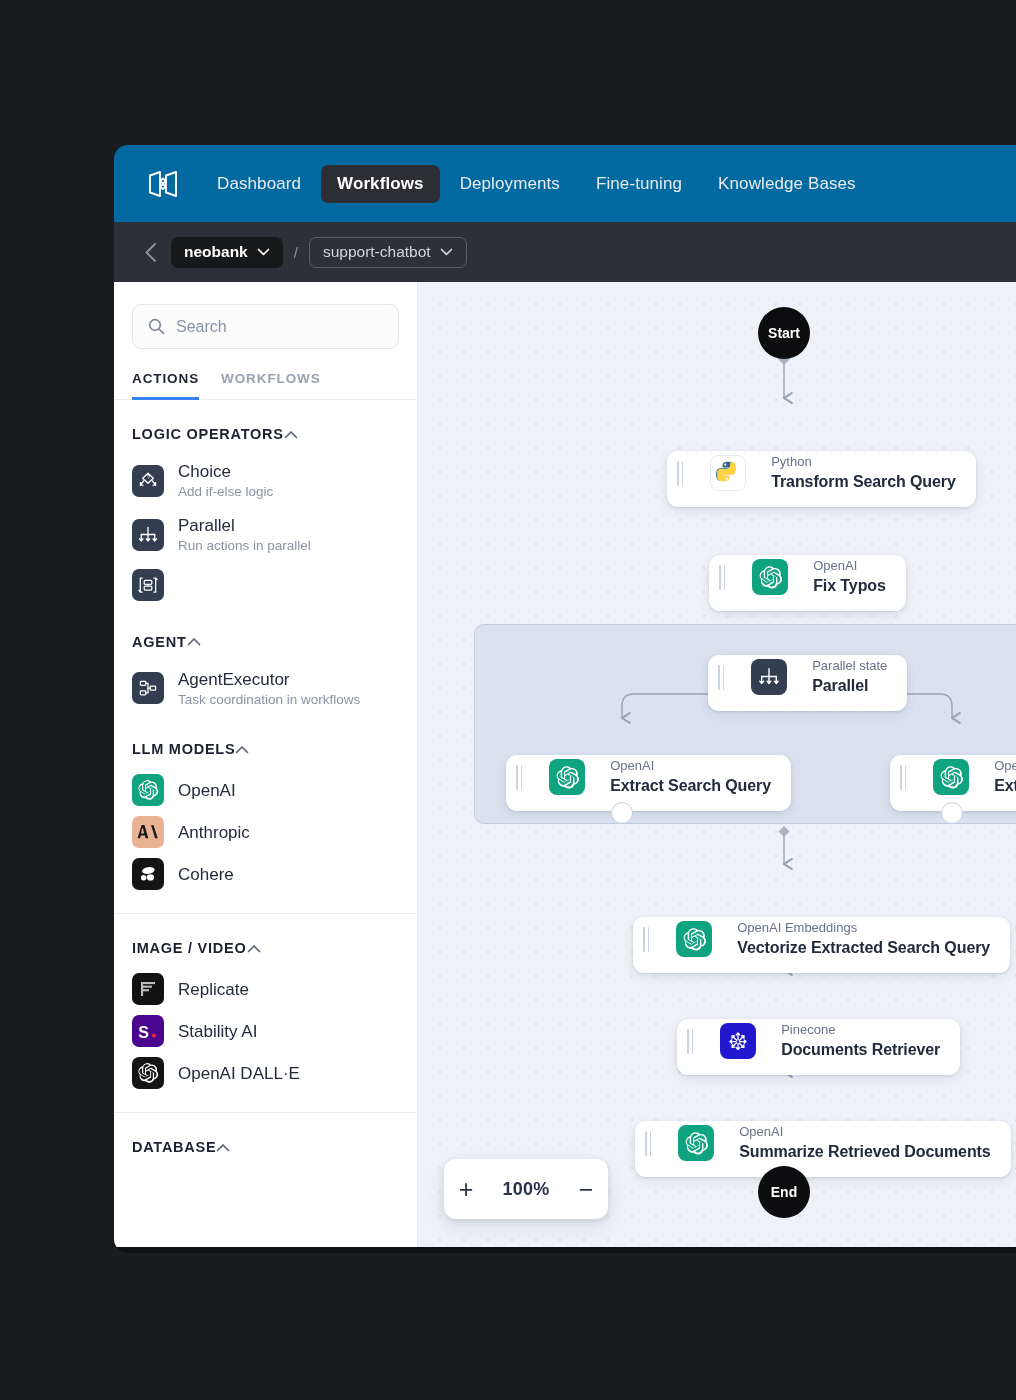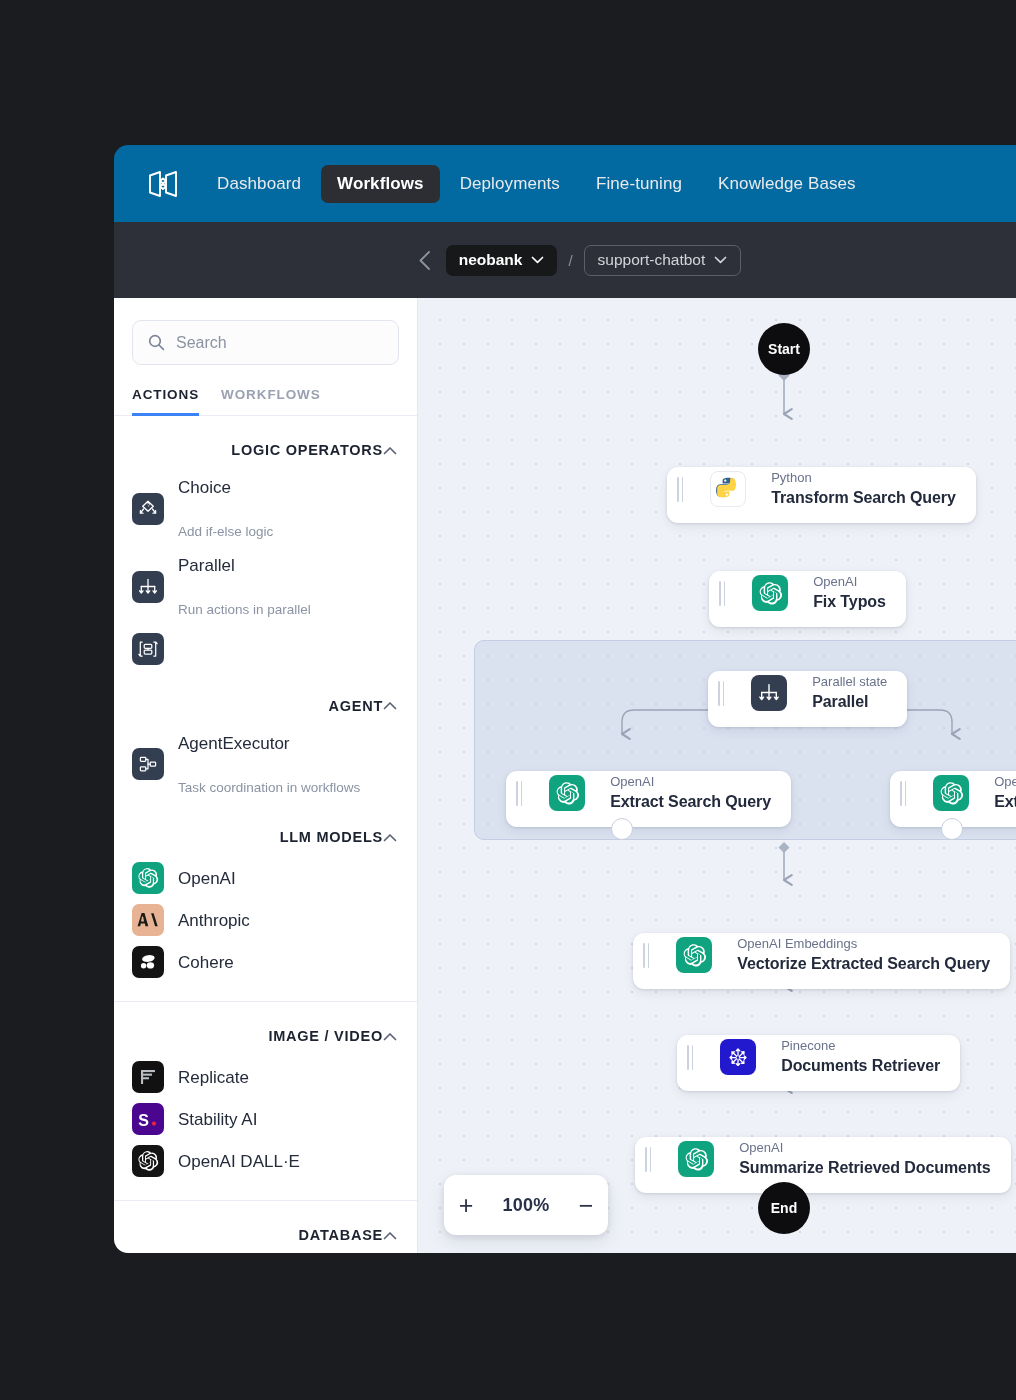--- a/index.html
+++ b/index.html
@@ -36,27 +36,26 @@
     color: #e9eaec;
     padding: 9px 16px;
     border-radius: 7px;
     white-space: nowrap;
     letter-spacing: .1px;
   }
   .nav-item.active { background: #2c2e33; font-weight: 700; color: #ffffff; }
 
   
   .crumbbar {
-    height: 76px;
+    height: 60px;
     background: #2e3039;
     display: flex;
     align-items: center;
     padding-left: 26px;
     gap: 11px;
-    justify-content: center;
   }
   .back-chev { width: 20px; height: 22px; display: flex; align-items: center; justify-content: center; }
   .pill {
     display: flex; align-items: center; gap: 9px;
     height: 31px; padding: 0 13px;
     border-radius: 7px;
     font-size: 15.5px;
   }
   .pill.solid { background: #171819; color: #ffffff; font-weight: 700; }
   .pill.outline { border: 1px solid #5b5f6b; color: #d2d5dc; }
@@ -85,37 +84,37 @@
   .tabs { display: flex; gap: 22px; padding: 22px 18px 0 18px; border-bottom: 1px solid #e9ecf2; text-align: center; }
   .tab {
     font-size: 13.5px; font-weight: 700; letter-spacing: .9px;
     color: #9aa2b2; padding-bottom: 11px; border-bottom: 3px solid transparent;
     margin-bottom: -1px;
   }
   .tab.active { color: #1d2230; border-bottom-color: #3b82f6; }
 
   .scroller { height: 832px; overflow: hidden; }
   .group-head {
-    display: flex; align-items: center; justify-content: flex-end;
+    display: flex; align-items: center; justify-content: flex-start;
     padding: 26px 20px 12px 18px;
   }
   .group-title { font-size: 14.5px; font-weight: 700; letter-spacing: .75px; color: #1d2230; }
   .chev-up { width: 14px; height: 9px; }
 
   .row { display: flex; align-items: center; gap: 14px; padding: 7px 18px 7px 18px; }
   .row-tight { padding-top: 5px; padding-bottom: 5px; }
   .tile {
     width: 32px; height: 32px; border-radius: 7px;
     display: flex; align-items: center; justify-content: center;
     flex: 0 0 32px; overflow: hidden;
   }
   .tile.dark { background: #333e51; }
   .row-text { display: flex; flex-direction: column; gap: 1px; }
   .row-title { font-size: 17px; color: #242b3b; line-height: 1.25; }
-  .row-sub { font-size: 13.5px; color: #8b93a3; line-height: 1.3; margin-top: 24px; }
+  .row-sub { font-size: 13.5px; color: #8b93a3; line-height: 1.3; }
   .divider { height: 1px; background: #e9ecf2; margin: 18px 0 0 0; }
 
   
   .canvas {
     flex: 1;
     position: relative;
     background-color: #eef1f7;
     background-image: radial-gradient(#d3d9e4 1.3px, transparent 1.4px);
     background-size: 24px 24px;
     background-position: 10px 10px;

